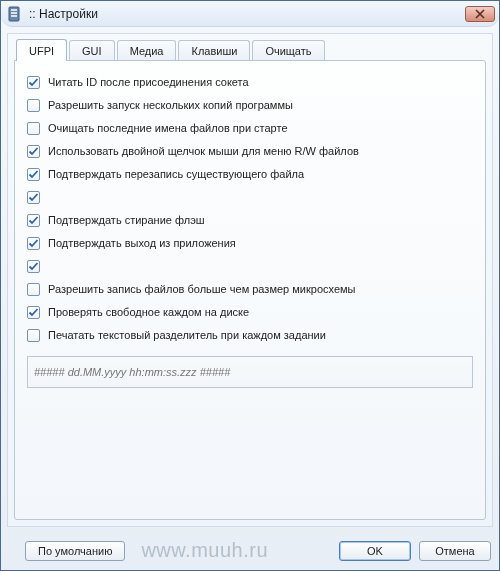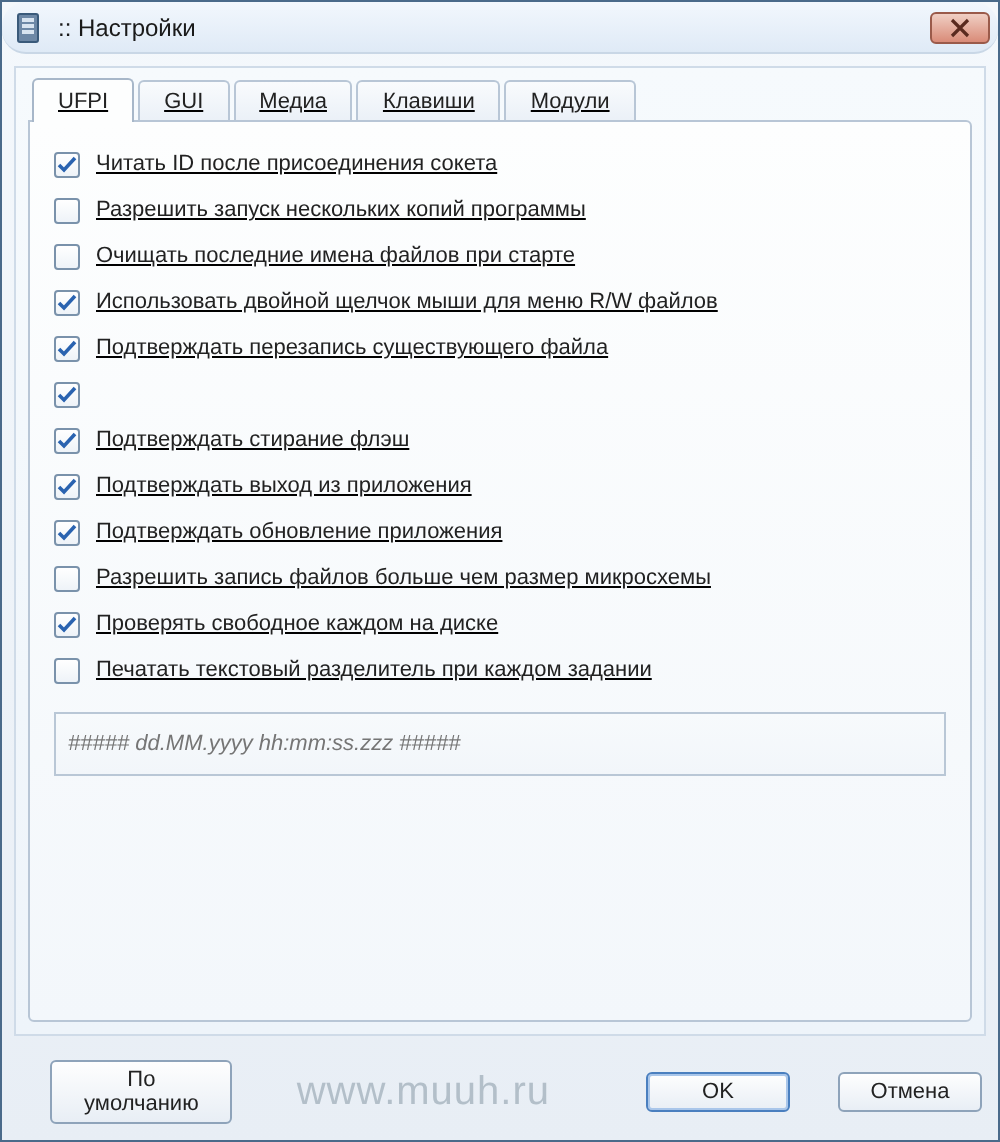--- a/index.html
+++ b/index.html
@@ -44,21 +44,20 @@
   }
   .close-btn svg { width: 10px; height: 10px; }
   .client {
     flex: 1;
     margin: 6px;
     background: linear-gradient(#f6fafd, #eef4fa);
     border: 1px solid #cfdbe8;
     display: flex;
     flex-direction: column;
     padding: 6px 6px 6px 6px;
-    text-decoration: underline;
   }
   .tabs-row {
     display: flex;
     gap: 0;
     margin-bottom: -1px;
     padding-left: 2px;
   }
   .tab {
     padding: 4px 12px 4px 12px;
     border: 1px solid #b8c6d6;
@@ -148,21 +147,21 @@
     width: 10px; height: 20px;
     border: 1px solid #6e86a0;
     border-radius: 2px;
     background: linear-gradient(#fbfcfe,#e2ebf3);
     cursor: pointer;
   }
   .bottom-bar {
     display: flex;
     align-items: center;
     padding: 6px 8px 8px 24px;
-    gap: 24px;
+    gap: 8px;
   }
   .btn {
     min-width: 72px;
     padding: 3px 12px;
     border: 1px solid #8ea3ba;
     border-radius: 3px;
     background: linear-gradient(#fefefe, #e8eef5);
     font-size: 11px;
     color: #222;
     cursor: pointer;
@@ -206,21 +205,21 @@
     </div>
   </div>
 
   <div class="client">
 
     <div class="tabs-row">
       <div class="tab active"><span>UFPI</span></div>
       <div class="tab"><span>GUI</span></div>
       <div class="tab"><span>Медиа</span></div>
       <div class="tab"><span>Клавиши</span></div>
-      <div class="tab"><span>Модули</span></div>
+      <div class="tab"><span>Очищать</span></div>
     </div>
 
     <div class="tabpage">
 
       <div id="options-container">
           <div class="opt">
             <span class="chk checked">
               <svg viewBox="0 0 11 11">
                 <path d="M1.5 5.5 L4 8 L9.5 2" fill="none" stroke="#2a63b0" stroke-width="1.8"></path>
               </svg>
@@ -273,21 +272,20 @@
               </svg>
             </span>
             <span>Подтверждать выход из  приложения</span>
           </div>
           <div class="opt">
             <span class="chk checked">
               <svg viewBox="0 0 11 11">
                 <path d="M1.5 5.5 L4 8 L9.5 2" fill="none" stroke="#2a63b0" stroke-width="1.8"></path>
               </svg>
             </span>
-            <span>Подтверждать обновление приложения</span>
           </div>
           <div class="opt">
             <span class="chk"></span>
             <span>Разрешить запись файлов больше чем размер микросхемы</span>
           </div>
           <div class="opt">
             <span class="chk checked">
               <svg viewBox="0 0 11 11">
                 <path d="M1.5 5.5 L4 8 L9.5 2" fill="none" stroke="#2a63b0" stroke-width="1.8"></path>
               </svg>

